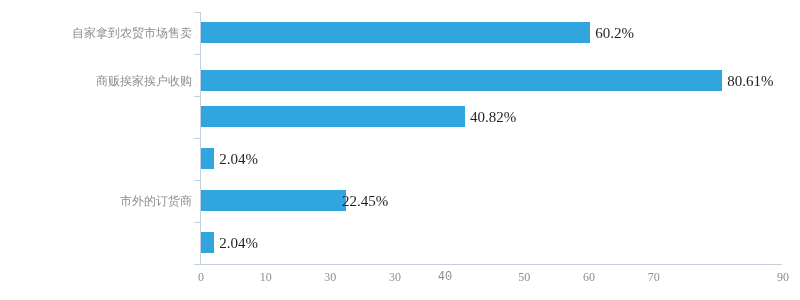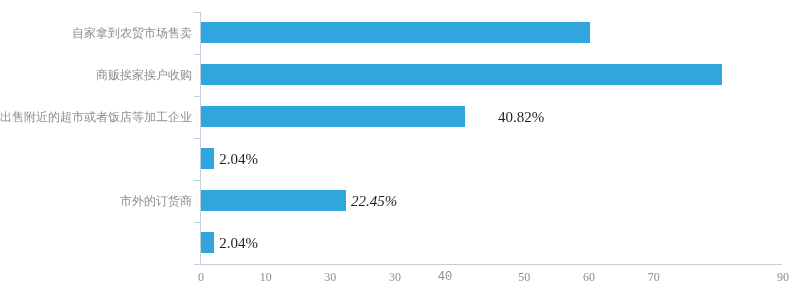--- a/index.html
+++ b/index.html
@@ -121,38 +121,39 @@
         <div class="y-tick" style="top: 138px;"></div>
         <div class="y-tick" style="top: 180px;"></div>
         <div class="y-tick" style="top: 222px;"></div>
         <div class="y-tick" style="top: 264px;"></div>
       </div>
 
     <div id="rows">
         <div class="row" style="top: 12px;">
           <div class="cat-label">自家拿到农贸市场售卖</div>
           <div class="bar" style="width: 389.293px; background: rgb(49, 165, 221);"></div>
+          <div class="bar-value" style="left: 595.293px;">60.2%</div>
         </div>
-        <div class="row" style="top: 54px;">
+        <div class="row" style="top: 60px;">
           <div class="cat-label">商贩挨家挨户收购</div>
           <div class="bar" style="width: 521.278px; background: rgb(49, 165, 221);"></div>
+          <div class="bar-value" style="left: 727.278px;">80.61%</div>
         </div>
         <div class="row" style="top: 96px;">
-          <div class="cat-label">出售附近的超市或者饭店等加工企业</div>
           <div class="bar" style="width: 263.969px; background: rgb(49, 165, 221);"></div>
-          <div class="bar-value" style="left: 469.969px; margin-left: 28px;">40.82%</div>
+          <div class="bar-value" style="left: 469.969px;">40.82%</div>
         </div>
         <div class="row" style="top: 138px;">
           <div class="bar" style="width: 13.192px; background: rgb(49, 165, 221);"></div>
           <div class="bar-value" style="left: 219.192px;">2.04%</div>
         </div>
         <div class="row" style="top: 180px;">
           <div class="cat-label">市外的订货商</div>
           <div class="bar" style="width: 145.177px; background: rgb(49, 165, 221);"></div>
-          <div class="bar-value" style="left: 351px; font-style: italic;">22.45%</div>
+          <div class="bar-value" style="left: 342px;">22.45%</div>
         </div>
         <div class="row" style="top: 222px;">
           <div class="bar" style="width: 13.192px; background: rgb(49, 165, 221);"></div>
           <div class="bar-value" style="left: 219.192px;">2.04%</div>
         </div>
       </div>
 
     <div id="x-labels">
         <div class="x-tick-label" style="left: 201px;">0</div>
         <div class="x-tick-label" style="left: 265.667px;">10</div>

